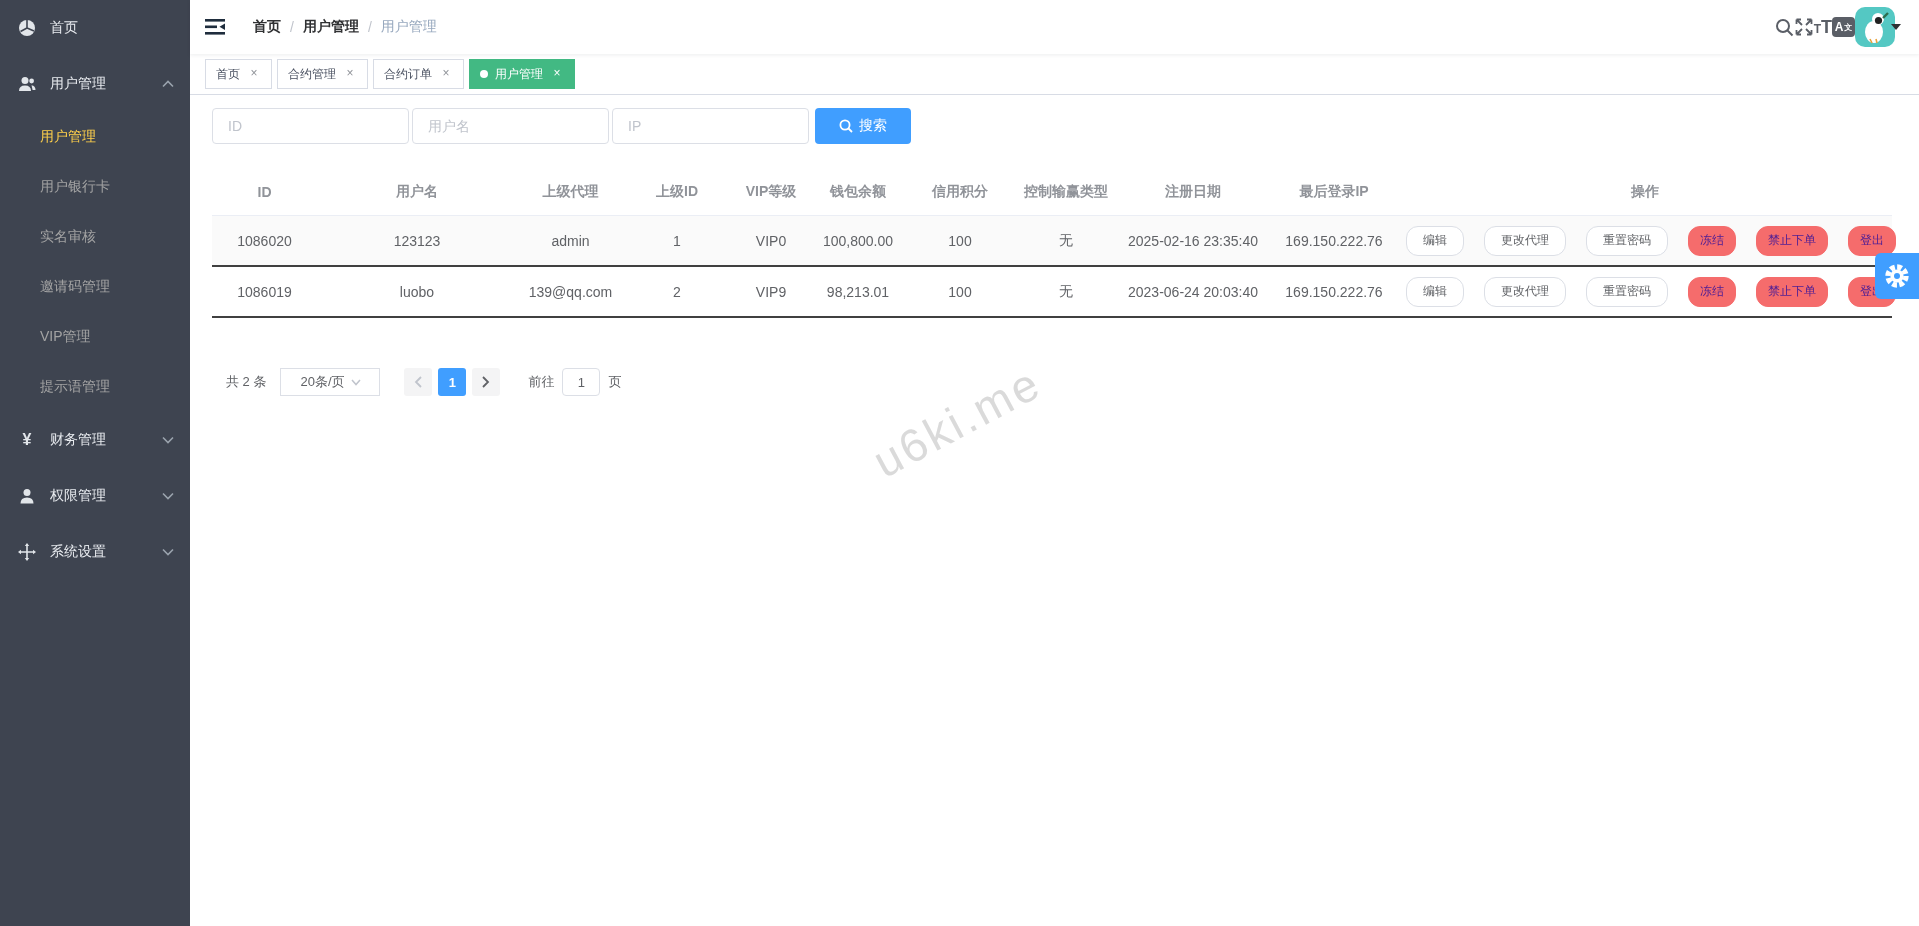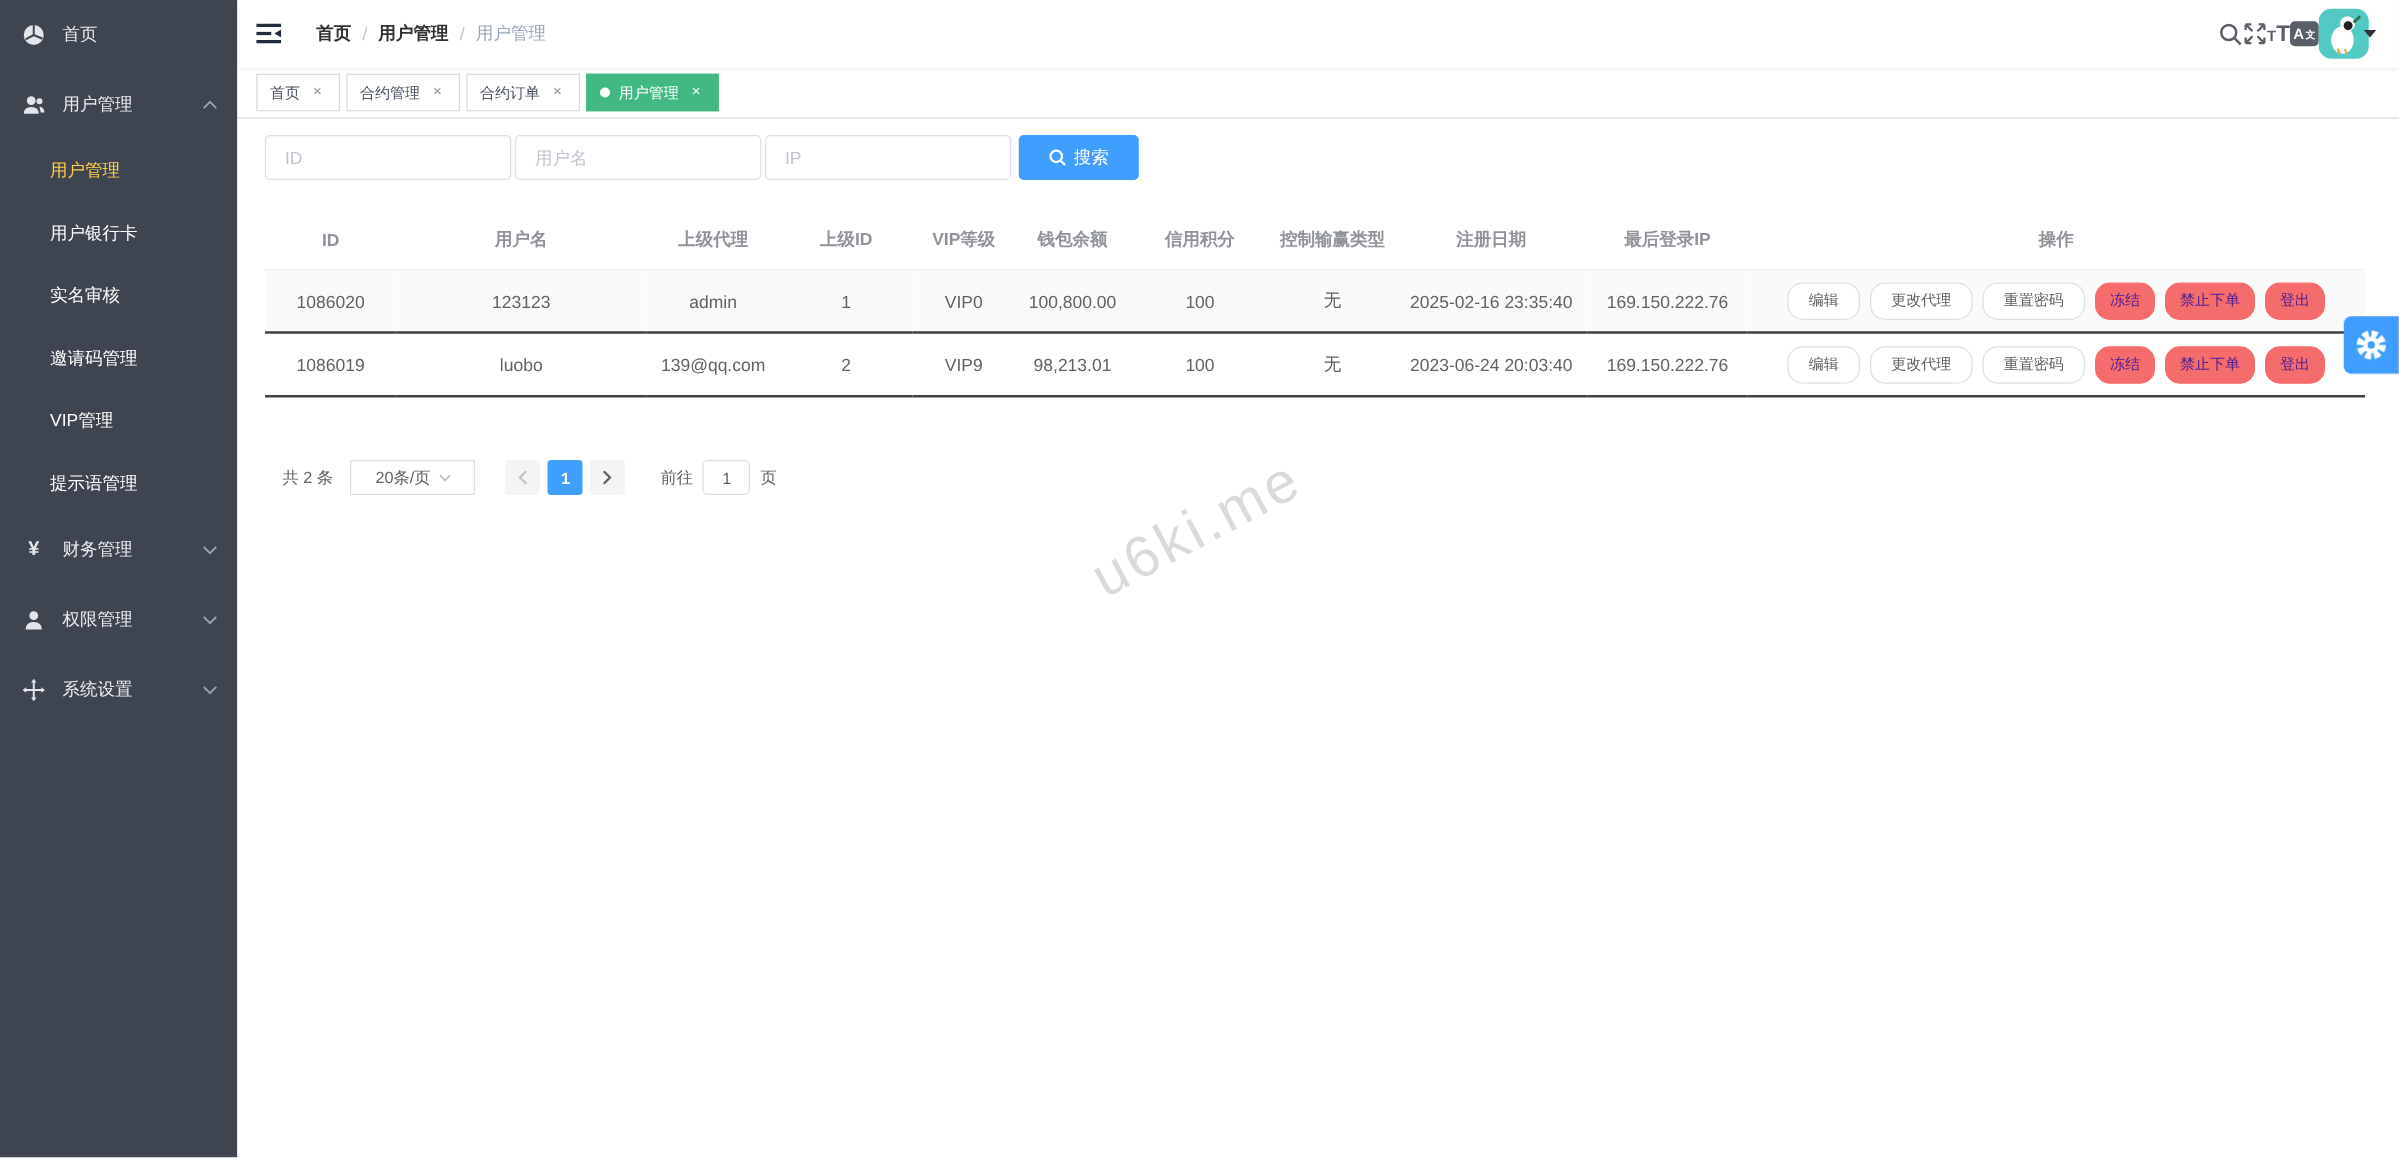--- a/index.html
+++ b/index.html
@@ -8,21 +8,21 @@
     font-family:"Liberation Sans","DejaVu Sans",sans-serif;
     -webkit-font-smoothing:antialiased;
   }
   .app{display:flex;width:100%;height:100%;}
 
   
   .sidebar{width:190px;flex-shrink:0;background:#3e4450;color:#e9ecf0;height:100%;}
   .menu-item{height:56px;display:flex;align-items:center;padding-left:18px;font-size:14px;cursor:pointer;position:relative;}
   .mi-icon{width:18px;margin-right:14px;display:flex;align-items:center;justify-content:center;color:#e2e6ea;}
   .mi-chevron{position:absolute;right:16px;color:#9aa3ad;display:flex;}
-  .submenu-item{height:50px;display:flex;align-items:center;padding-left:40px;font-size:14px;cursor:pointer;color:#ffffff;}
+  .submenu-item{height:50px;display:flex;align-items:center;padding-left:40px;font-size:14px;cursor:pointer;color:#a3a3a3;}
   .submenu-item.active{color:#ffd04b;}
 
   
   .main{flex:1;display:flex;flex-direction:column;position:relative;background:#fff;min-width:0;}
 
   
   .navbar{height:54px;display:flex;align-items:center;background:#fff;box-shadow:0 1px 4px rgba(0,21,41,.08);position:relative;z-index:3;padding:0 18px 0 15px;}
   .hamburger{display:flex;align-items:center;cursor:pointer;padding:0 8px 0 0;color:#1f2d3d;}
   .breadcrumb{margin-left:20px;display:flex;align-items:center;font-size:14px;gap:9px;}
   .bc-item{color:#303133;font-weight:700;cursor:pointer;}
@@ -53,21 +53,21 @@
   .f-input{width:197px;height:36px;box-sizing:border-box;border:1px solid #dcdfe6;border-radius:4px;padding:0 15px;font-size:14px;color:#606266;margin-right:3px;outline:none;}
   .f-input::placeholder{color:#c0c4cc;}
   .search-btn{width:96px;height:36px;background:#409eff;color:#fff;border:none;border-radius:4px;font-size:14px;display:flex;align-items:center;justify-content:center;gap:6px;cursor:pointer;margin-left:3px;}
 
   
   table.user-table{margin-top:24px;width:1680px;border-collapse:collapse;table-layout:fixed;font-size:14px;color:#606266;text-align:center;}
   .user-table th{height:47px;color:#909399;font-weight:700;border-bottom:1px solid #ebeef5;padding:0;}
   .user-table td{height:49px;border-bottom:2px solid #404040;padding:0;}
   tr.stripe td{background:#fafafa;}
   .ops{display:flex;align-items:center;justify-content:center;gap:8px;}
-  .btn{height:30px;border-radius:12px;font-size:12px;cursor:pointer;display:inline-flex;align-items:center;justify-content:center;box-sizing:border-box;white-space:nowrap;}
+  .btn{height:30px;border-radius:12px;font-size:12px;cursor:pointer;display:inline-flex;align-items:center;justify-content:center;box-sizing:border-box;white-space:nowrap;margin-left:12px;}
   .btn.plain{background:#fff;border:1px solid #dcdfe6;color:#606266;padding:0 16px;}
   .btn.danger{background:#f56c6c;border:1px solid #f56c6c;color:#4c1d95;padding:0 11px;}
 
   
   .pagination{margin-top:50px;display:flex;align-items:center;font-size:13px;color:#606266;padding-left:14px;}
   .pg-total{margin-right:14px;}
   .size-select{width:100px;height:28px;box-sizing:border-box;border:1px solid #dcdfe6;border-radius:0;display:flex;align-items:center;justify-content:center;gap:6px;color:#606266;cursor:pointer;background:#fff;}
   .size-select .sel-chevron{color:#c0c4cc;display:flex;}
   .pg-btn{width:28px;height:28px;background:#f4f4f5;border-radius:3px;display:flex;align-items:center;justify-content:center;cursor:pointer;}
   .pg-prev{margin-left:24px;color:#c0c4cc;}

